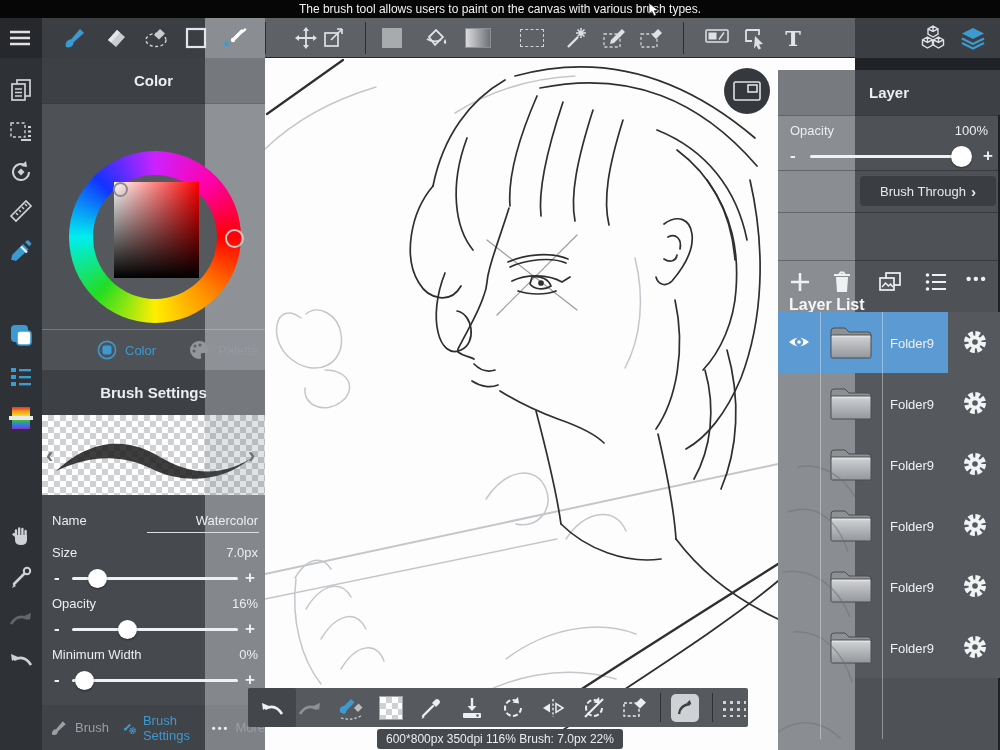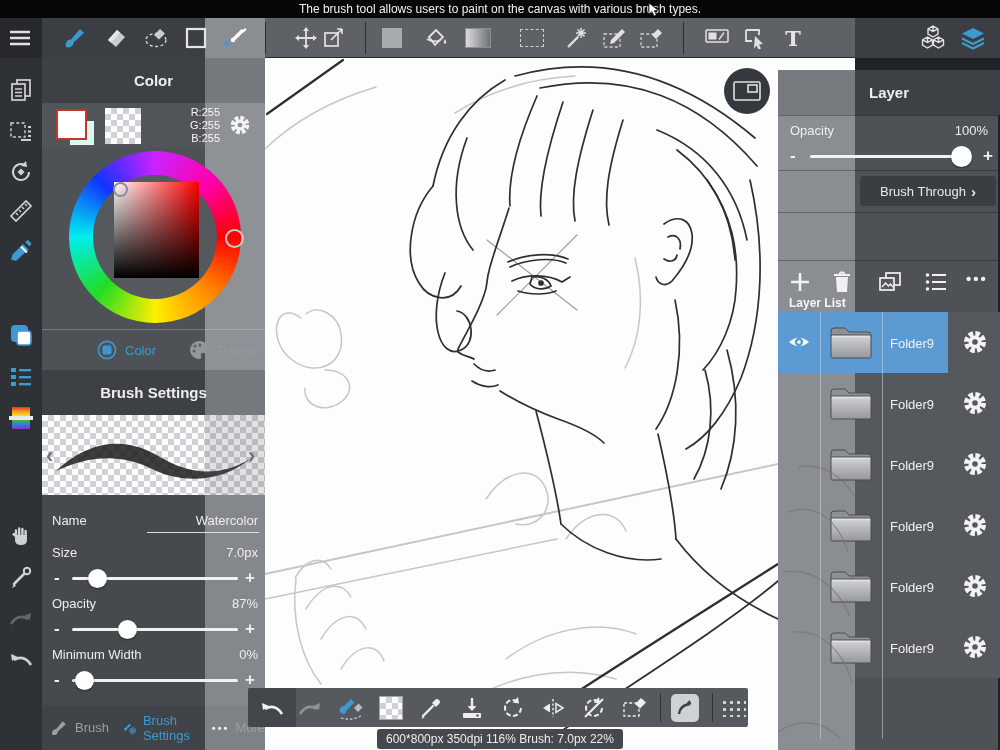--- a/index.html
+++ b/index.html
@@ -392,37 +392,20 @@
       </div>
   </div>
 
   <div class="abs" id="cpanel">
 
     <div class="abs sec-dark" style="left:0;top:0;width:223px;height:45px;display:flex;align-items:center">
       <div class="ptitle">Color</div>
     </div>
     <div class="abs hline" style="top:45px"></div>
 
-    <div class="abs" style="left:0;top:45px;width:223px;height:45px;background:linear-gradient(90deg,#515459 0 163px,#8e9196 163px)">
-      <div class="abs" style="left:28px;top:18px;width:22px;height:22px;background:#d9f8f2;border:1px solid #f2f3f4"></div>
-      <div class="abs" style="left:14px;top:6px;width:27px;height:27px;background:#fff;border:2px solid #c2342c"></div>
-      <div class="abs checker" style="left:63px;top:5px;width:36px;height:36px"></div>
-      <div class="abs" style="left:120px;top:3px;width:58px;text-align:right;font-size:11px;line-height:13px;color:#f5f6f7">
-        <div>R:255</div>
-        <div>G:255</div>
-        <div>B:255</div>
-      </div>
-      <div class="abs ic" style="left:187px;top:11px">
-        <svg width="22" height="22" viewBox="0 0 26 26">
-          <circle cx="13" cy="13" r="8" fill="none" stroke="#f2f3f4" stroke-width="6" stroke-dasharray="4.2 2.1"></circle>
-          <circle cx="13" cy="13" r="6.5" fill="#f2f3f4"></circle>
-            <circle cx="13" cy="13" r="2.8" fill="#8e9196"></circle>
-          </svg>
-        </div>
-    </div>
 
     <div class="abs" style="left:27px;top:93px;width:172px;height:172px;border-radius:50%;background:conic-gradient(from 90deg,#ff0000,#ff8800,#ffee00,#22dd22,#00eeee,#1133ff,#cc22ff,#ff00aa,#ff0000)"></div>
     <div class="abs" style="left:51px;top:117px;width:124px;height:124px;border-radius:50%;background:#55585d"></div>
     <div class="abs" style="left:72px;top:124px;width:85px;height:96px;background-image:linear-gradient(to top,#000,rgba(0,0,0,0)),linear-gradient(to right,#fff,#ff0000)"></div>
     <div class="abs" style="left:183px;top:171px;width:15px;height:15px;border-radius:50%;border:2.5px solid #c6c9cc"></div>
     <div class="abs" style="left:71px;top:124px;width:11px;height:11px;border-radius:50%;border:2px solid #8a8d90"></div>
 
     <div class="abs hline" style="top:271px;background:rgba(255,255,255,.22)"></div>
     <div class="abs" style="left:0;top:272px;width:223px;height:40px;display:flex;align-items:center">
       <div style="display:flex;align-items:center;gap:8px;margin-left:55px">
@@ -464,21 +447,21 @@
       <span class="abs lab" style="left:10px;top:50px">Size</span>
       <span class="abs val" style="right:7px;top:50px">7.0px</span>
       <div class="abs" style="left:0;top:72px;width:223px;height:22px">
         <span class="abs minus" style="left:12px;top:2px">-</span>
         <div class="track" style="left:30px;top:10px;width:166px"></div>
         <div class="knob" style="left:46px;top:2px"></div>
         <span class="abs plus" style="left:203px;top:2px">+</span>
       </div>
 
       <span class="abs lab" style="left:10px;top:101px">Opacity</span>
-      <span class="abs val" style="right:7px;top:101px">87%</span>
+      <span class="abs val" style="right:7px;top:101px">16%</span>
       <div class="abs" style="left:0;top:123px;width:223px;height:22px">
         <span class="abs minus" style="left:12px;top:2px">-</span>
         <div class="track" style="left:30px;top:10px;width:166px"></div>
         <div class="knob" style="left:76px;top:2px"></div>
         <span class="abs plus" style="left:203px;top:2px">+</span>
       </div>
 
       <span class="abs lab" style="left:10px;top:152px">Minimum Width</span>
       <span class="abs val" style="right:7px;top:152px">0%</span>
       <div class="abs" style="left:0;top:174px;width:223px;height:22px">
@@ -558,21 +541,21 @@
         <svg width="22" height="20" viewBox="0 0 22 20">
           <circle cx="2.5" cy="3" r="1.8" fill="#f0f1f2"></circle>
             <circle cx="2.5" cy="10" r="1.8" fill="#f0f1f2"></circle>
             <circle cx="2.5" cy="17" r="1.8" fill="#f0f1f2"></circle>
           <path d="M7 3 h14 M7 10 h14 M7 17 h14" stroke="#f0f1f2" stroke-width="2.2"></path>
           </svg>
         </div>
       <div class="abs" style="left:188px;top:10px;font-size:15px;letter-spacing:2px;font-weight:700;color:#f0f1f2">•••</div>
     </div>
 
-    <span class="abs" style="left:11px;top:226px;font-size:12px;font-weight:600;color:#f5f6f7">Layer List</span>
+    <span class="abs" style="left:11px;top:226px;font-size:16px;font-weight:600;color:#f5f6f7">Layer List</span>
 
     <div class="abs" style="left:0;top:242px;width:222px;height:427px">
         <div class="lrow sel">
       <span class="eye ic">
         <svg width="24" height="20" viewBox="0 0 24 20">
           <path fill-rule="evenodd" fill="#fff" d="M2,10 Q12,1.5 22,10 Q12,18.5 2,10 Z M12,10 m-4.2,0 a4.2,4.2 0 1,0 8.4,0 a4.2,4.2 0 1,0 -8.4,0 Z M12,10 m-1.8,0 a1.8,1.8 0 1,1 3.6,0 a1.8,1.8 0 1,1 -3.6,0 Z"></path>
         </svg>
           </span>
       <span class="thumb">
             <svg width="46" height="38" viewBox="0 0 46 38">

